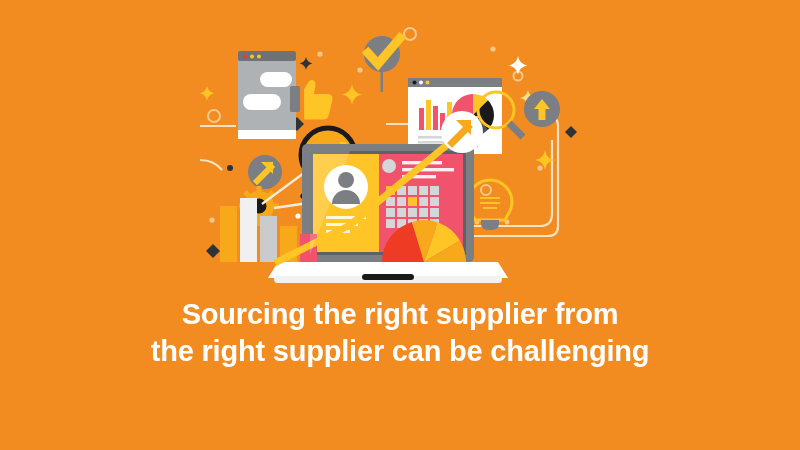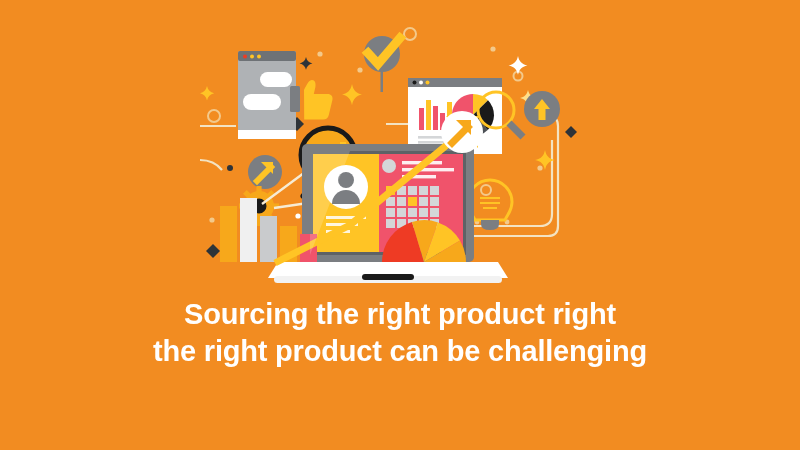--- a/index.html
+++ b/index.html
@@ -302,17 +302,17 @@
       </g>
 
       <g opacity="0.18">
         <path d="M110 131 L150 131 L110 235 Z" fill="#FFFFFF"></path>
       </g>
 
     </svg>
   </div>
 
   <div id="headline">
-    <span class="line">Sourcing the right product right</span>
-    <span class="line">the right product can be challenging</span>
+    <span class="line">Sourcing the right supplier from</span>
+    <span class="line">the right supplier can be challenging</span>
   </div>
 
 </div>
 
 </body></html>

